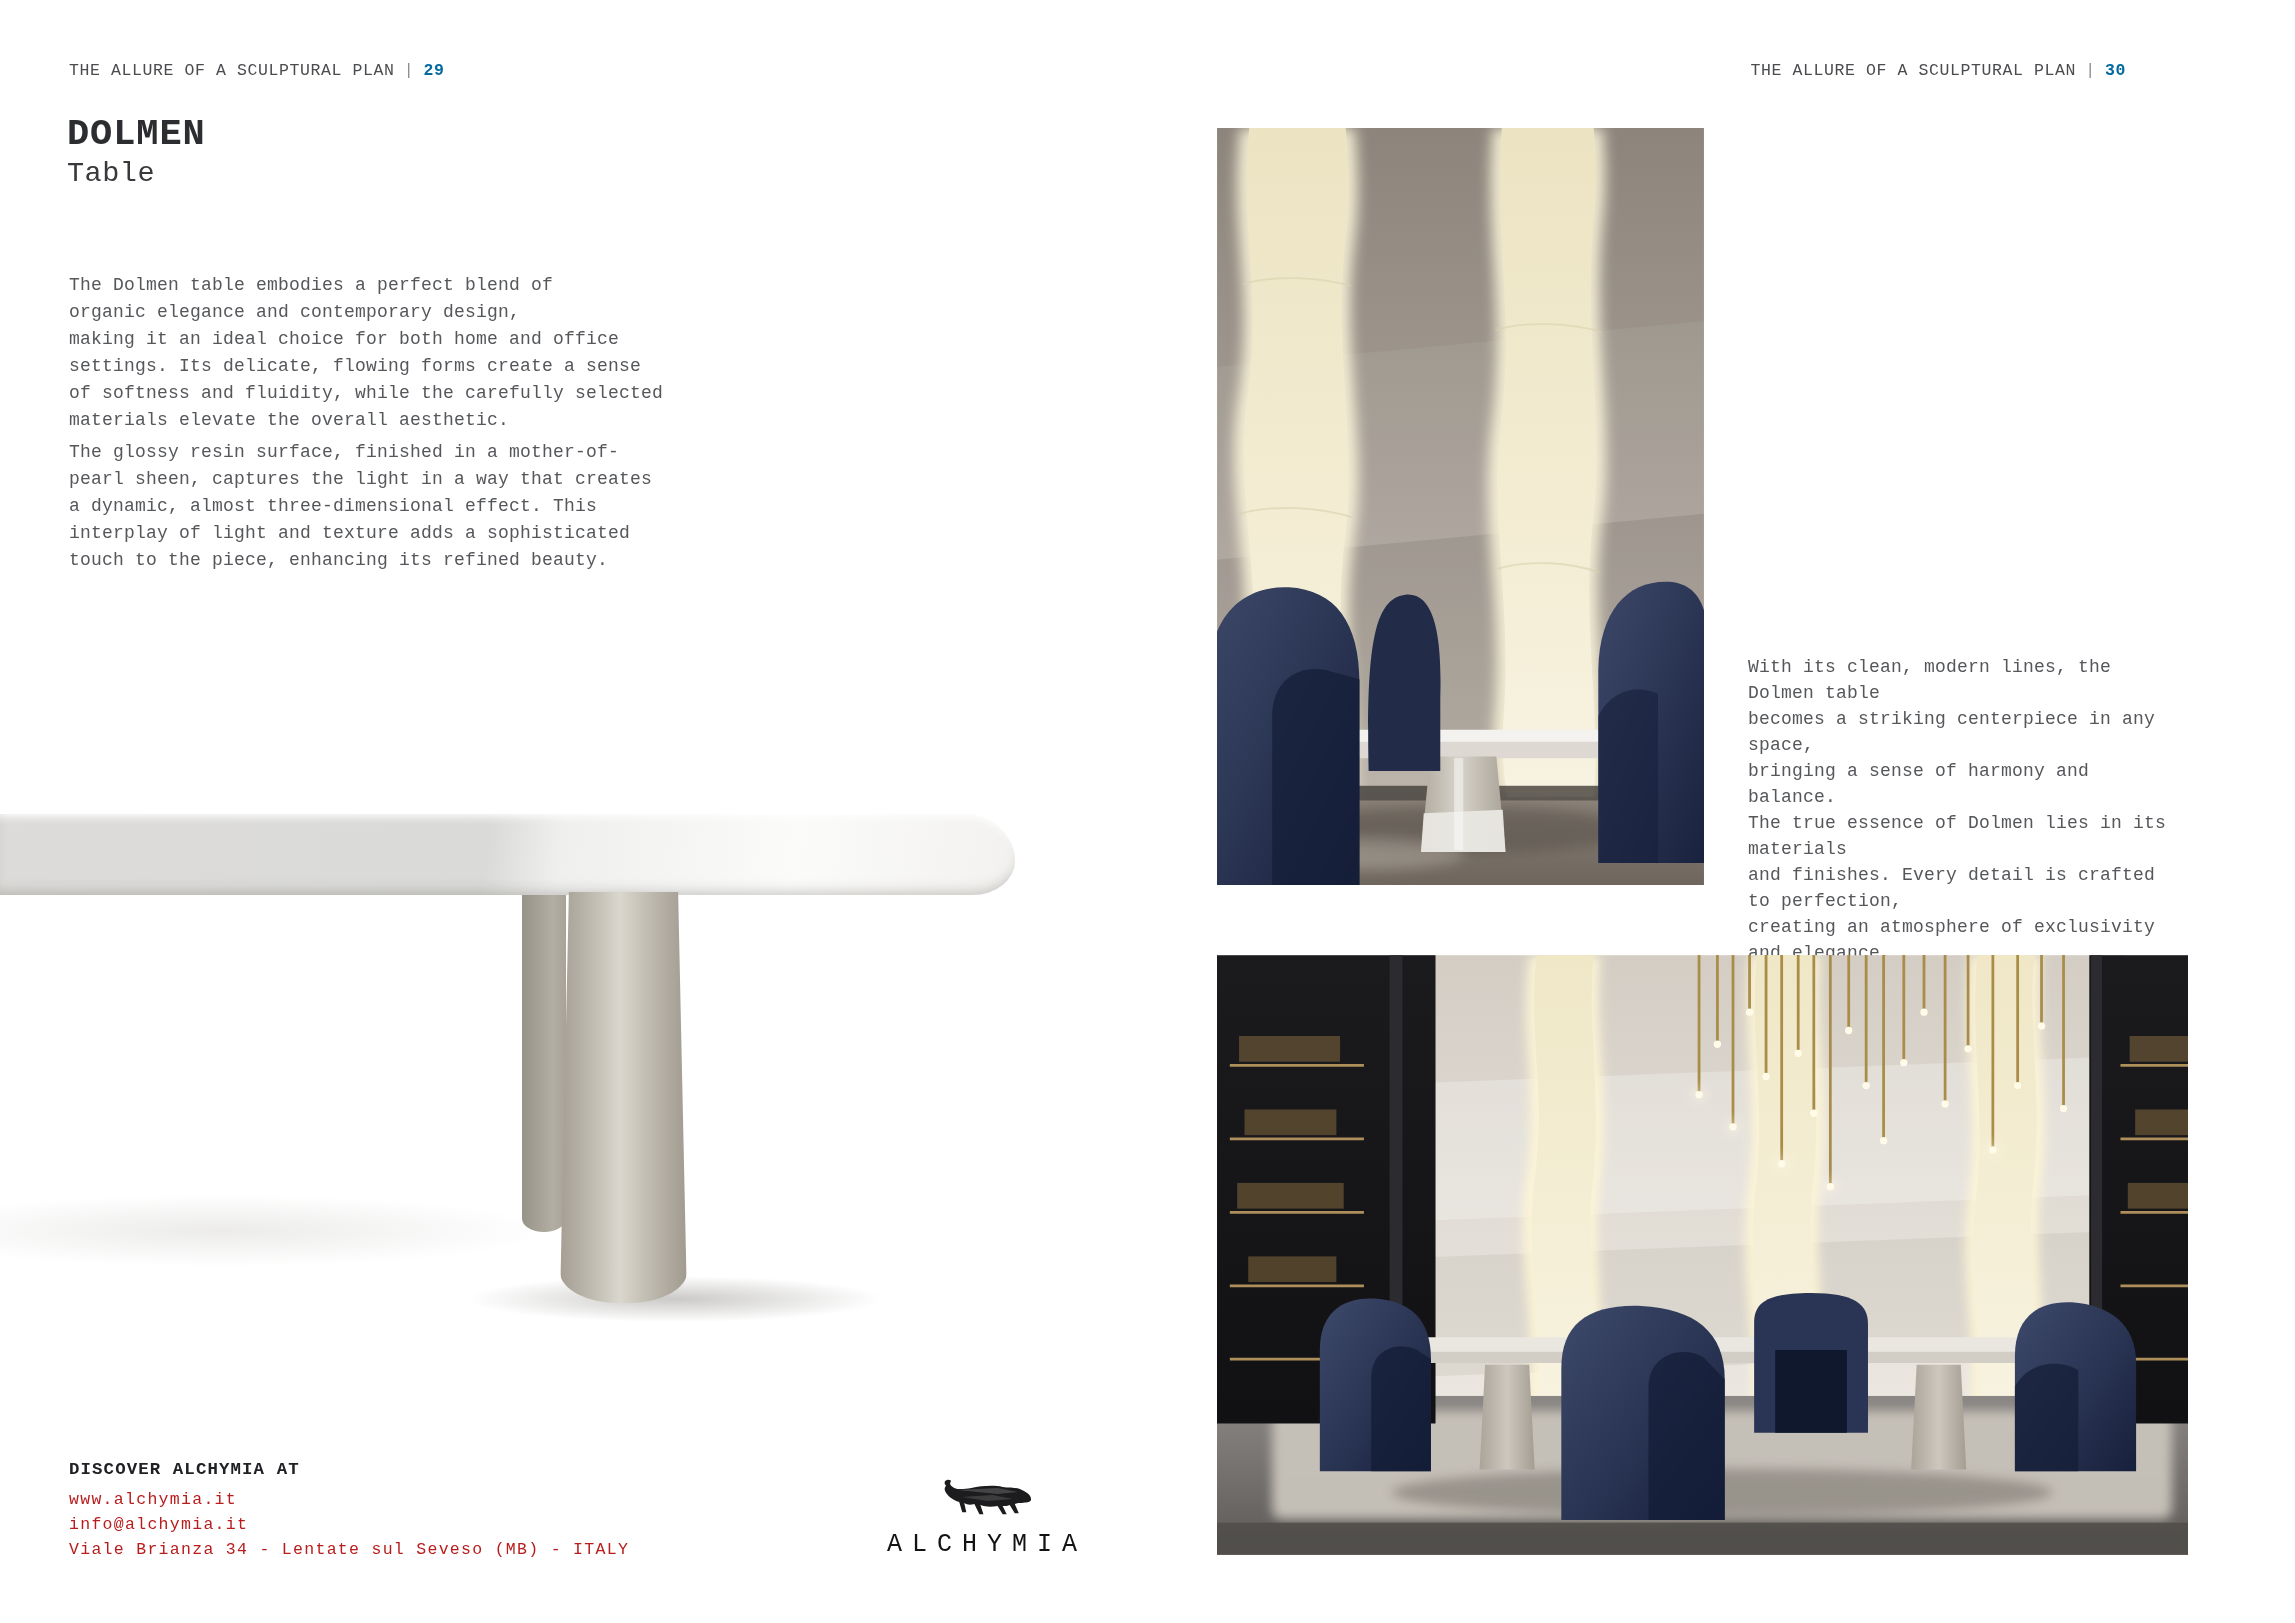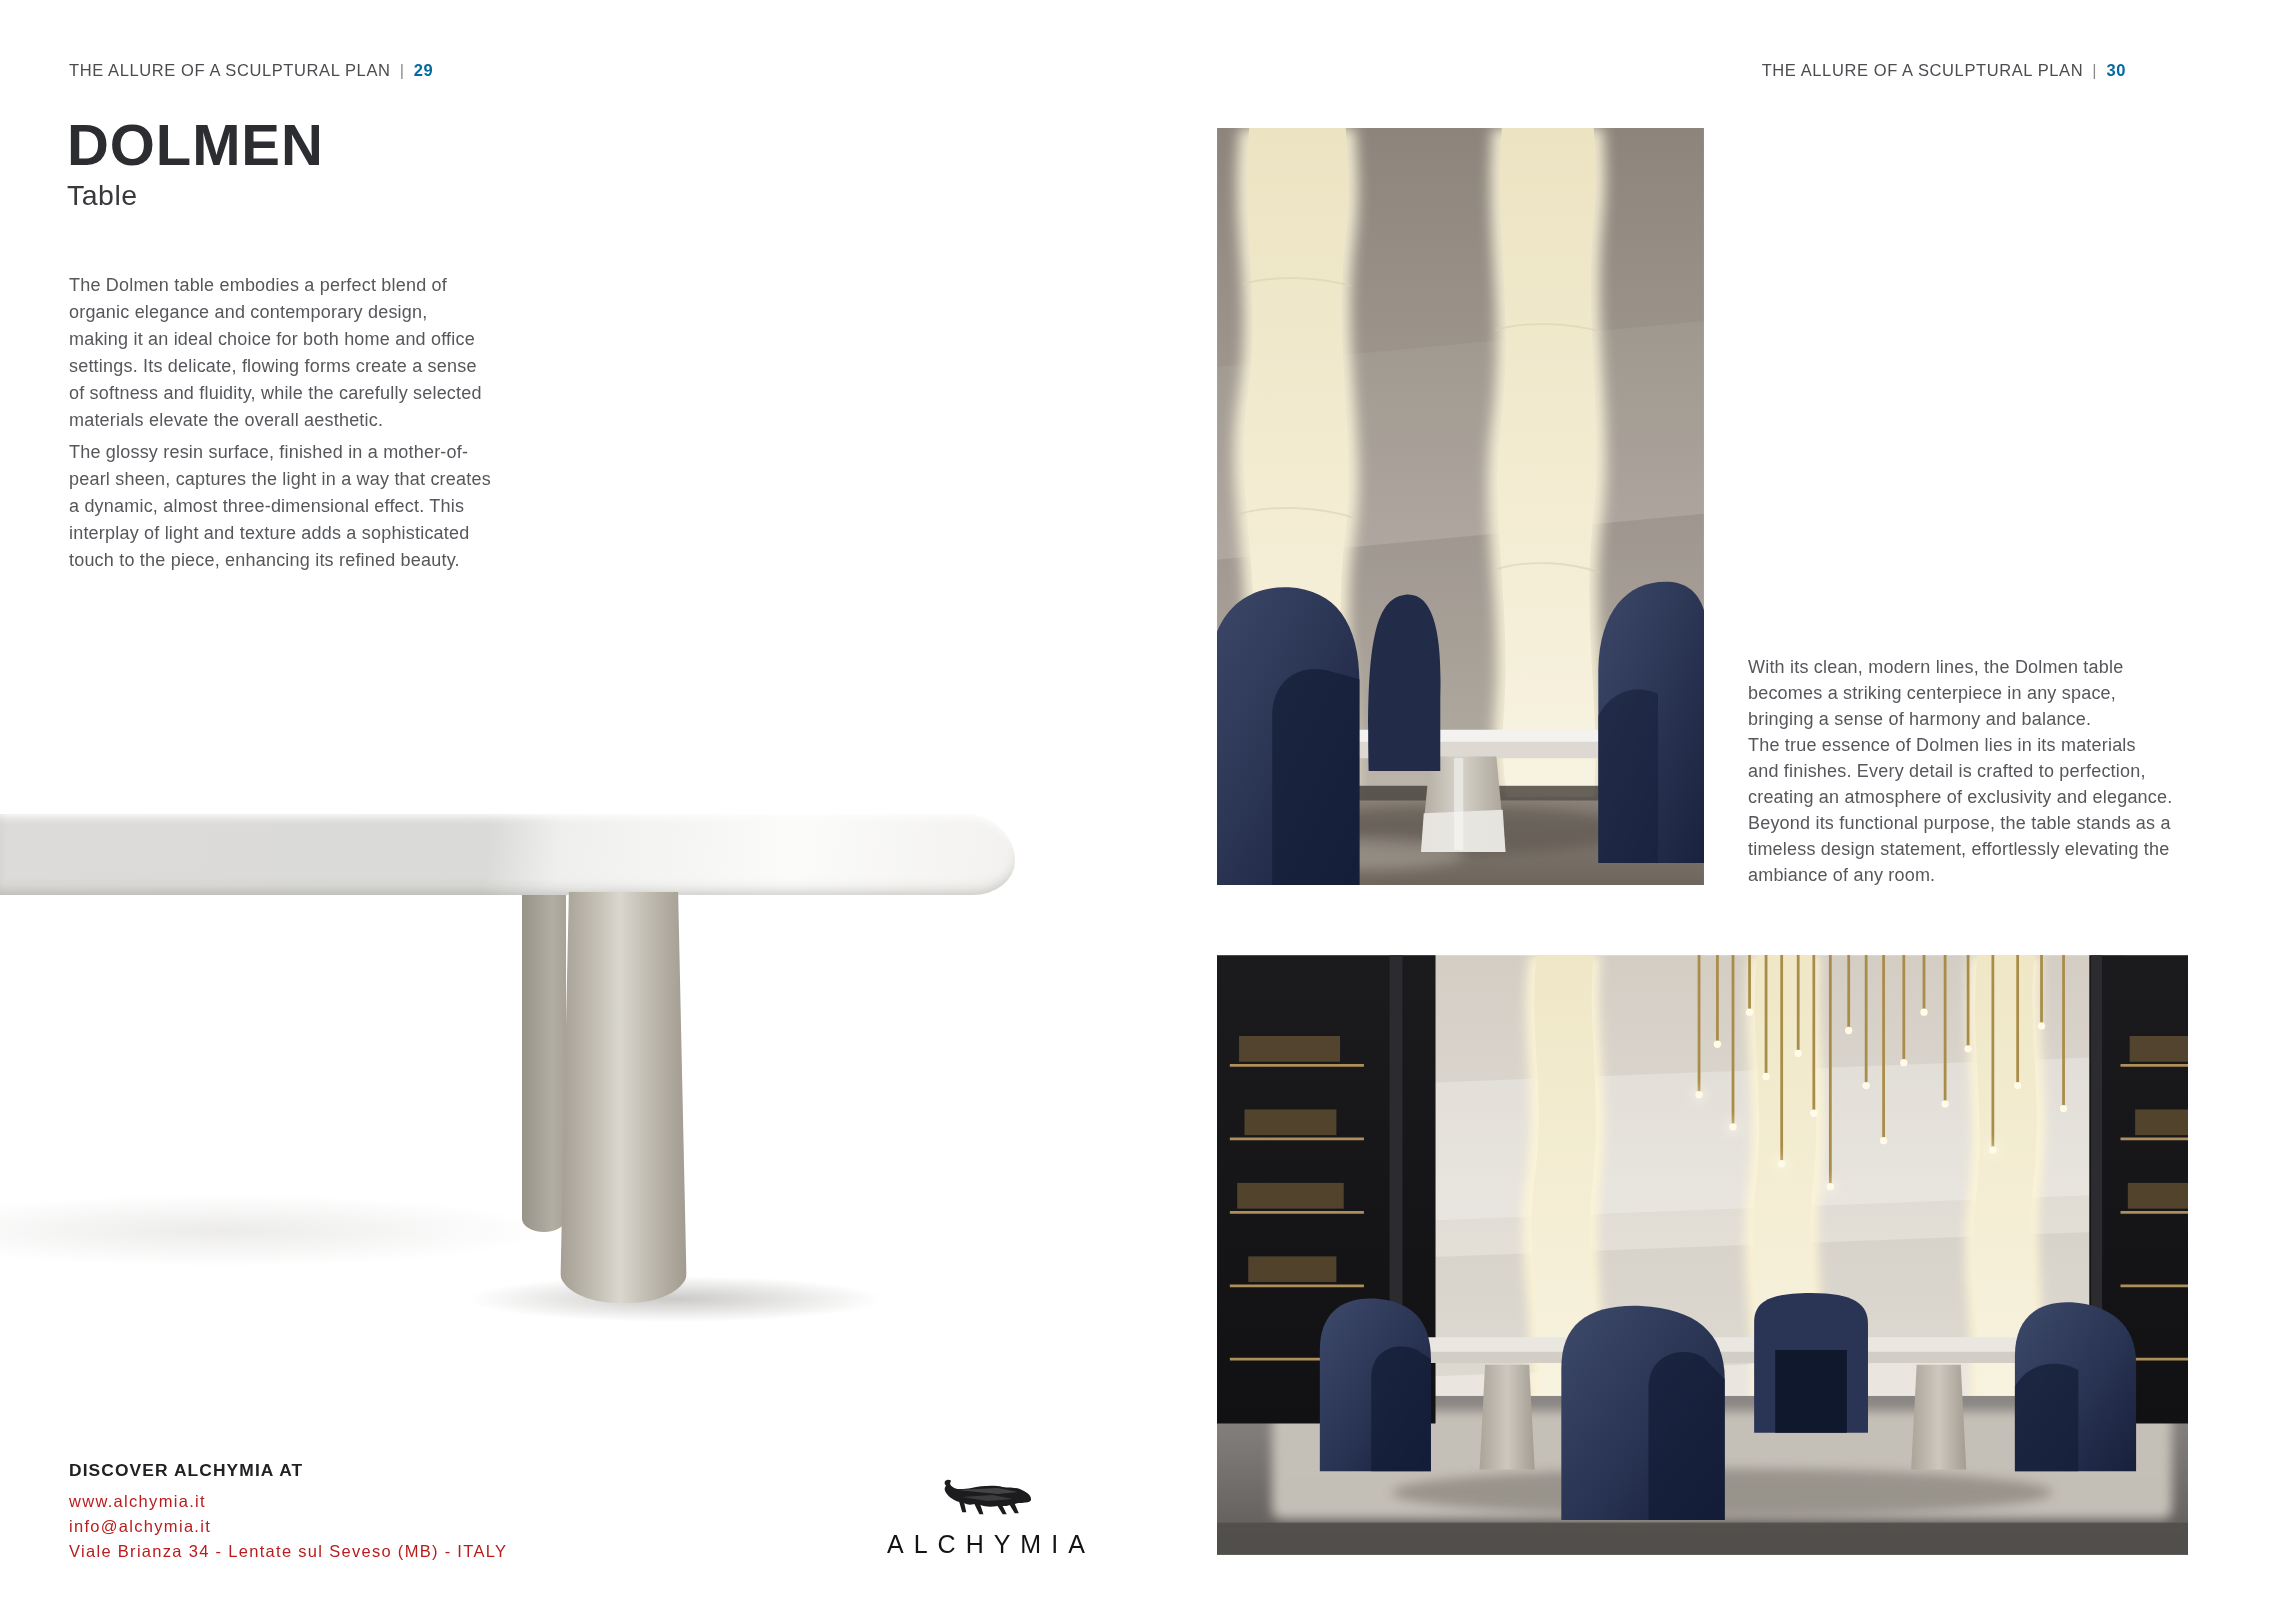--- a/index.html
+++ b/index.html
@@ -1,28 +1,28 @@
 <!DOCTYPE html>
 <html style="font-size:14.7px"><head>
 <meta charset="utf-8">
 <style>
   html,body{margin:0;padding:0;background:#ffffff;}
   .page{position:relative;width:2188px;height:1624px;background:#ffffff;overflow:hidden;
-        font-family:Liberation Sans, sans-serif;color:#55575b;}
+        font-family:Liberation Mono, monospace;color:#55575b;}
   
   .runhead{position:absolute;top:61px;font-size:16.5px;letter-spacing:0.6px;color:#4b4c4f;
            display:flex;align-items:baseline;gap:9.2px;}
   .runhead .rh-title{font-weight:400;}
   .runhead .rh-sep{color:#8a8b8d;font-weight:300;}
   .runhead .rh-num{font-weight:700;color:#0369a1;}
   .runhead.left{left:69px;}
   .runhead.right{right:62px;}
   
   .title-block{position:absolute;left:67px;top:116px;}
-  .product-name{font-size:58px;font-weight:700;letter-spacing:0.9px;color:#2c2d30;line-height:1;}
+  .product-name{font-size:37px;font-weight:700;letter-spacing:0.9px;color:#2c2d30;line-height:1;}
   .product-type{font-size:28.5px;font-weight:300;letter-spacing:0.5px;color:#38393c;margin-top:7.3px;line-height:1;}
   
   .copy{position:absolute;font-size:18px;line-height:27px;letter-spacing:0.2px;
         color:#55575b;white-space:pre-line;font-weight:400;}
   .copy.p1{left:69px;top:272px;}
   .copy.p2{left:69px;top:439px;}
   .copy.pright{left:1748px;top:654px;line-height:26px;}
   
   .hero{position:absolute;left:0;top:808px;width:1056px;height:514px;}
   .hero .tabletop{position:absolute;left:0;top:5.5px;width:1015px;height:81px;

